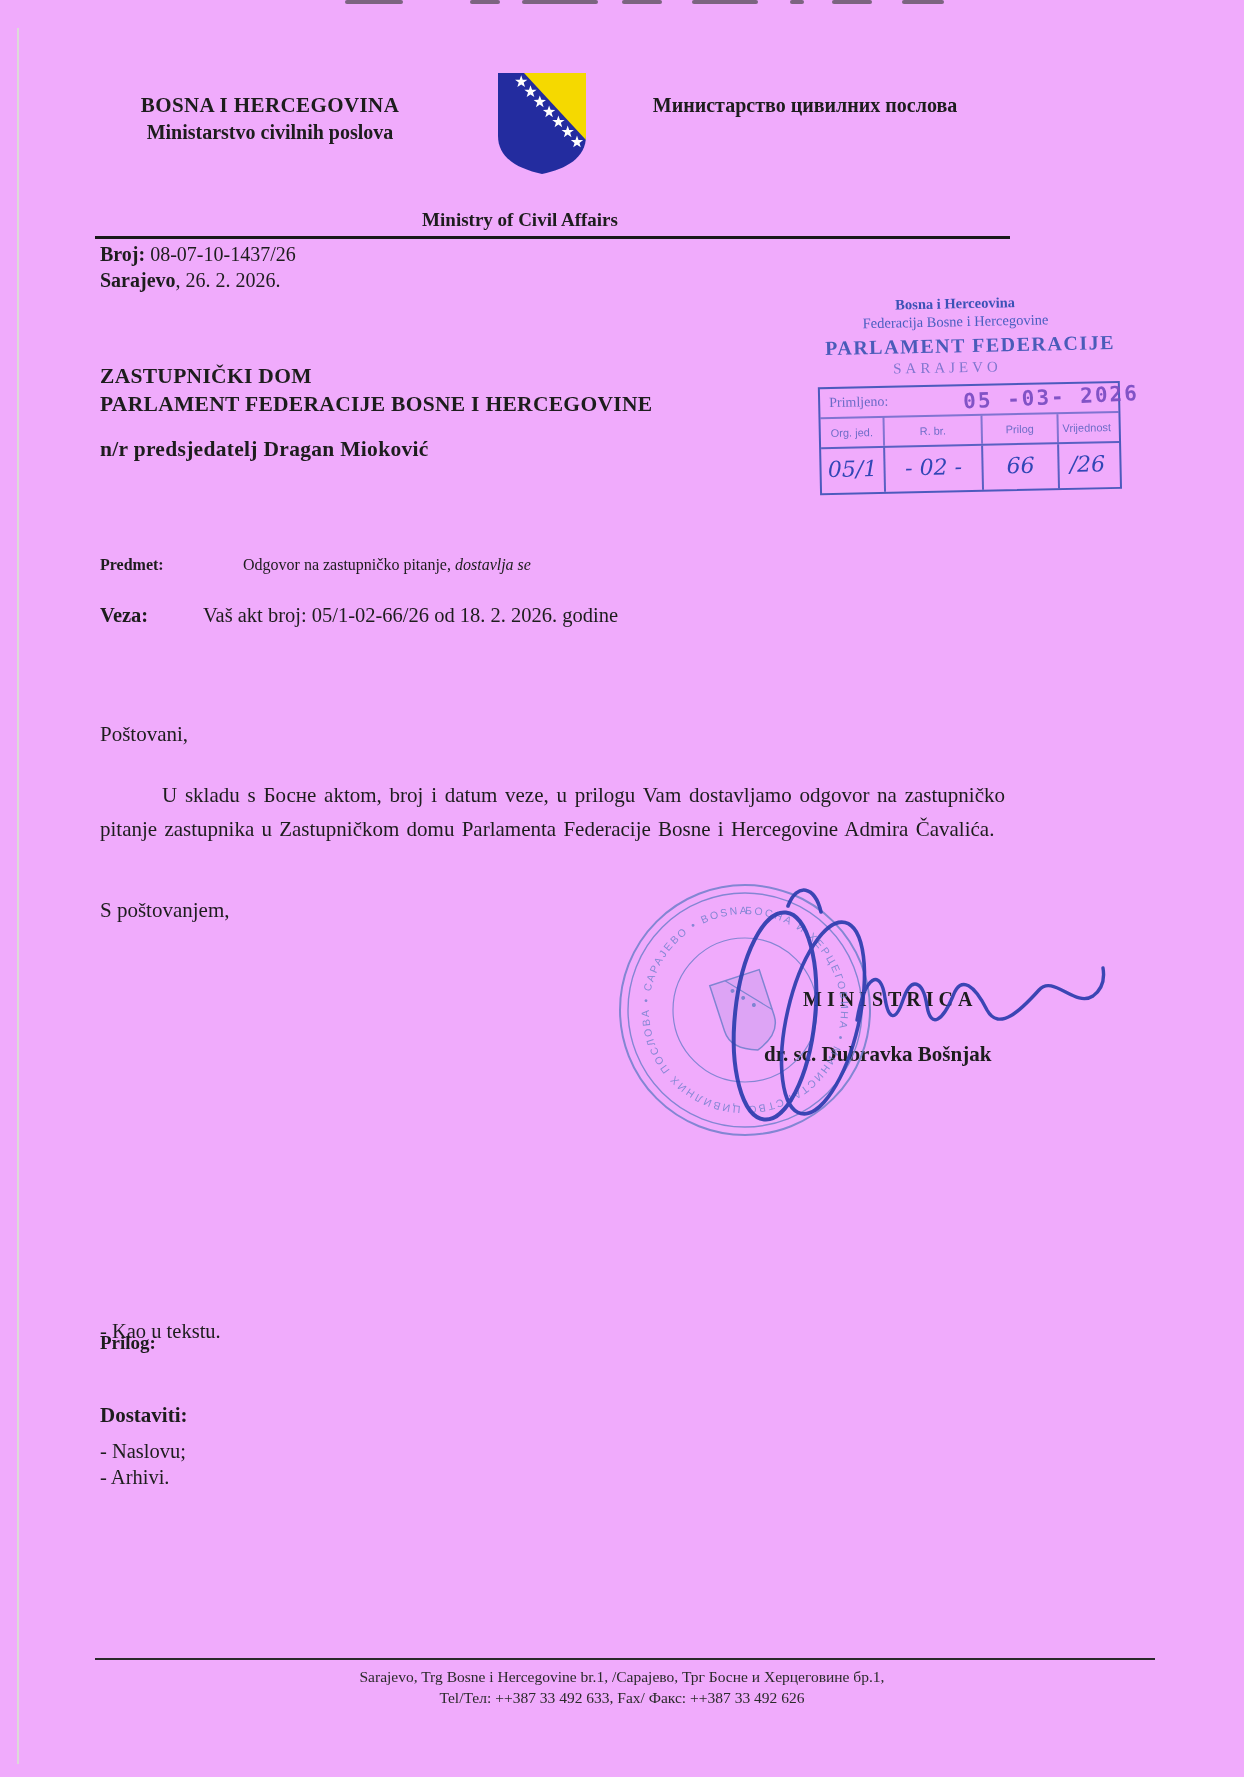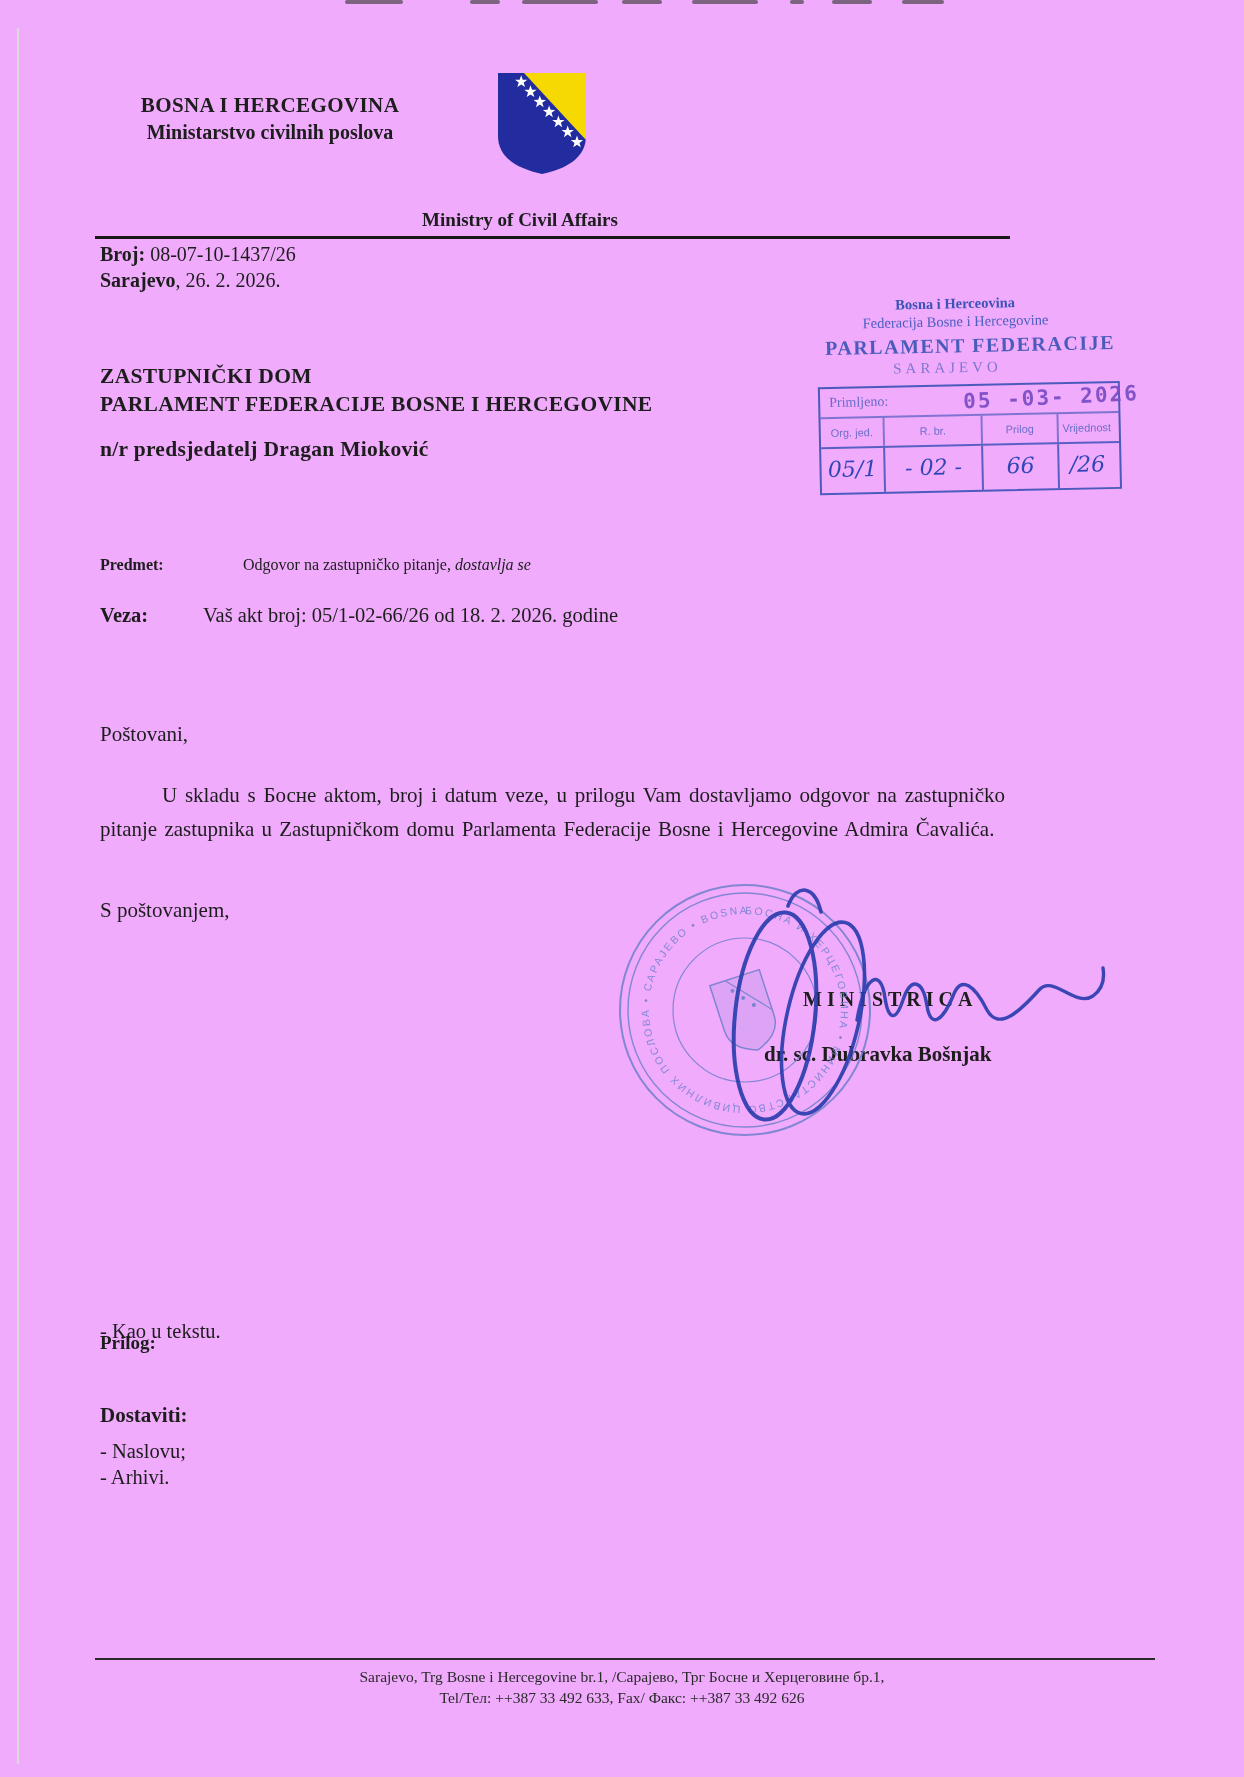--- a/index.html
+++ b/index.html
@@ -118,20 +118,21 @@
           <use href="#star5" transform="translate(55.1,41.9)"></use>
           <use href="#star5" transform="translate(64.4,52)"></use>
           <use href="#star5" transform="translate(73.7,62)"></use>
           <use href="#star5" transform="translate(83,72.1)"></use>
         </g>
       </g>
     </svg>
   </div>
 
   <div class="abs lh-right">
+    <div class="l2">Министарство цивилних послова</div>
   </div>
 
   <div class="abs caption">Ministry of Civil Affairs</div>
   <div class="abs rule"></div>
 
   <div class="abs broj"><span class="b">Broj:</span><span> 08-07-10-1437/26</span></div>
   <div class="abs sarajevo"><span class="b">Sarajevo</span><span>, 26. 2. 2026.</span></div>
 
   <div class="abs stamp">
     <div class="s1">Bosna i Herceovina</div>

